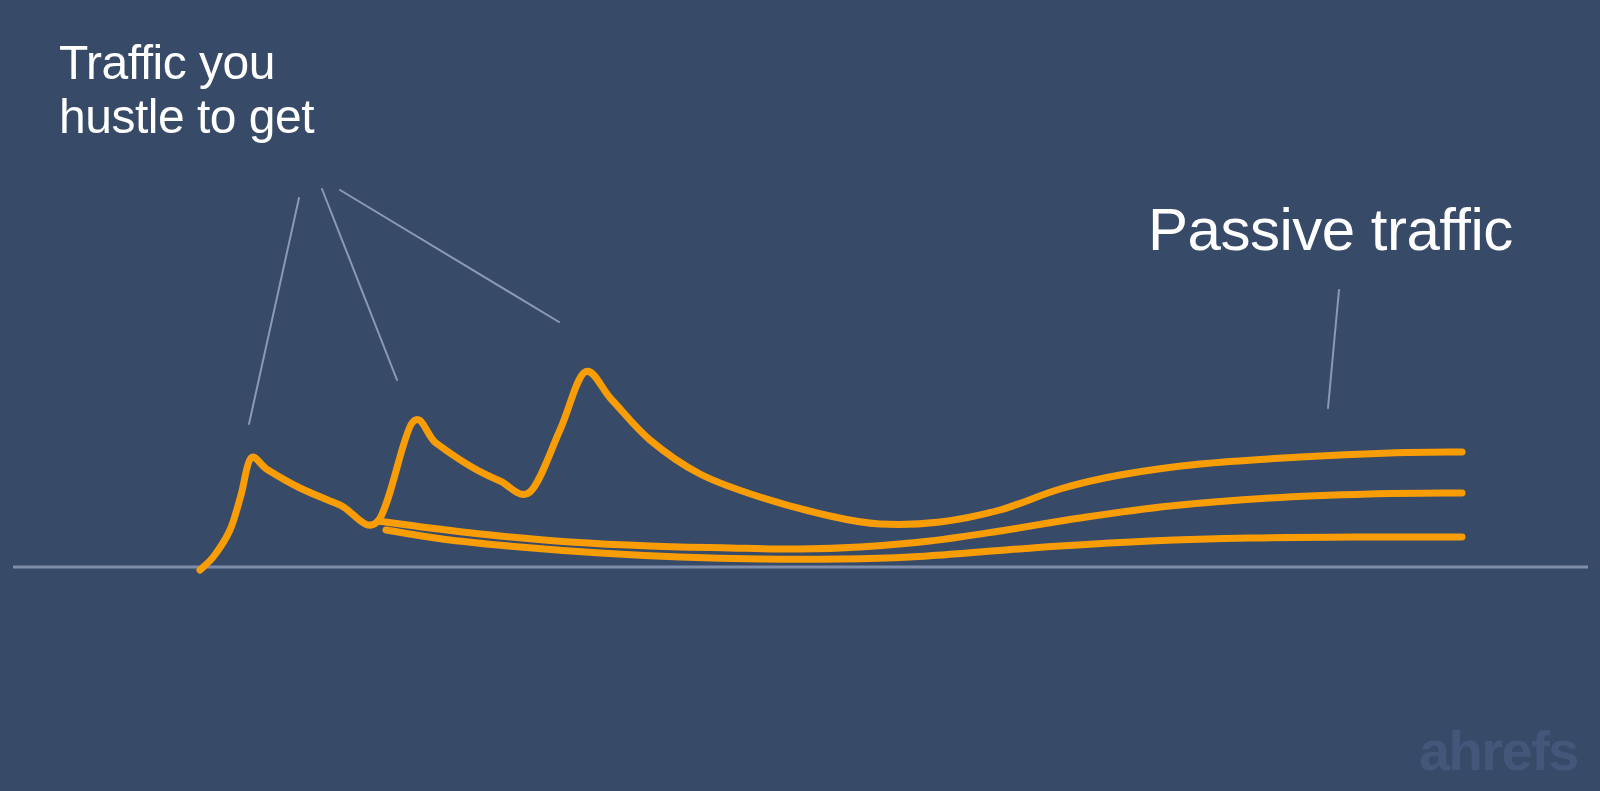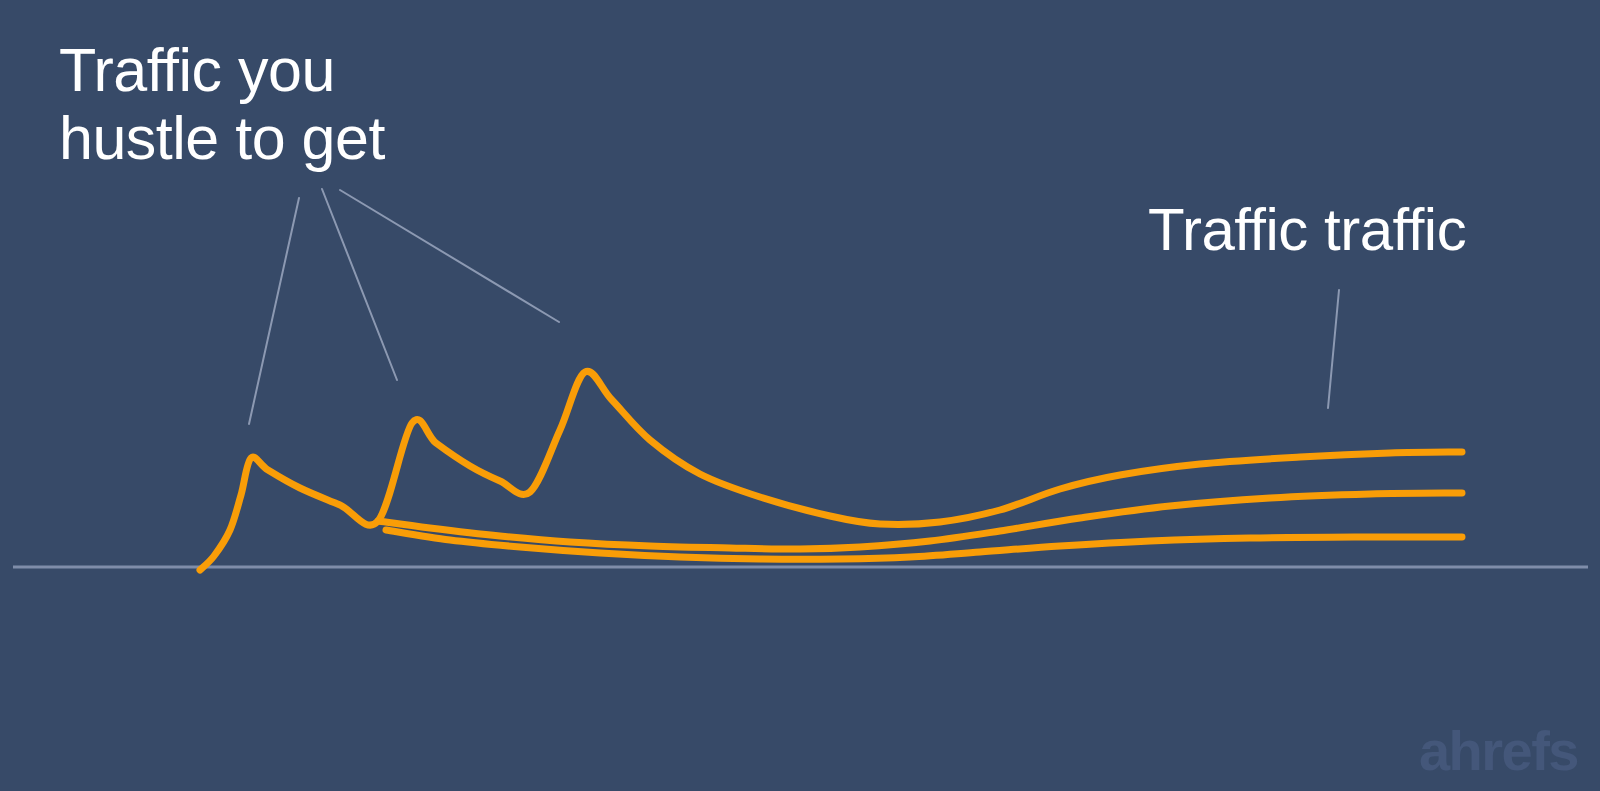--- a/index.html
+++ b/index.html
@@ -31,21 +31,21 @@
     color: #ffffff;
     font-weight: 400;
     letter-spacing: -0.5px;
     white-space: pre-line;
     line-height: 1.12;
     font-family: "Liberation Sans", sans-serif;
   }
   #label-hustle {
     left: 59px;
     top: 36px;
-    font-size: 61px;
+    font-size: 48px;
   }
   #label-passive {
     left: 1148px;
     top: 196px;
     font-size: 60px;
   }
   #brand {
     position: absolute;
     right: 22px;
     bottom: 8px;
@@ -73,16 +73,16 @@
     <g id="curves-group" fill="none" stroke-linecap="round" stroke-linejoin="round">
         <path d="M 200 570 C 202.33 567.67, 209.00 562.67, 214 556 C 219.00 549.33, 225.50 540.17, 230 530 C 234.50 519.83, 237.50 507.00, 241 495 C 244.50 483.00, 246.50 462.17, 251 458 C 255.50 453.83, 259.83 465.00, 268 470 C 276.17 475.00, 288.00 482.17, 300 488 C 312.00 493.83, 327.00 499.50, 340 505 C 353.00 510.50, 366.00 534.67, 378 521 C 390.00 507.33, 402.33 436.00, 412 423 C 421.67 410.00, 426.33 435.83, 436 443 C 445.67 450.17, 459.33 459.67, 470 466 C 480.67 472.33, 490.00 476.67, 500 481 C 510.00 485.33, 520.00 500.50, 530 492 C 540.00 483.50, 550.83 450.00, 560 430 C 569.17 410.00, 576.33 377.00, 585 372 C 593.67 367.00, 601.17 388.67, 612 400 C 622.83 411.33, 635.33 427.67, 650 440 C 664.67 452.33, 681.67 464.50, 700 474 C 718.33 483.50, 738.33 490.00, 760 497 C 781.67 504.00, 810.00 511.50, 830 516 C 850.00 520.50, 861.67 523.00, 880 524 C 898.33 525.00, 920.00 524.33, 940 522 C 960.00 519.67, 980.00 515.50, 1000 510 C 1020.00 504.50, 1040.00 494.83, 1060 489 C 1080.00 483.17, 1096.67 479.17, 1120 475 C 1143.33 470.83, 1170.00 467.00, 1200 464 C 1230.00 461.00, 1268.33 458.83, 1300 457 C 1331.67 455.17, 1363.00 453.83, 1390 453 C 1417.00 452.17, 1450.00 452.17, 1462 452" stroke="#f99d07" stroke-width="7" fill="none" stroke-linecap="round" stroke-linejoin="round"></path>
         <path d="M 378 521 C 386.67 522.17, 409.67 525.50, 430 528 C 450.33 530.50, 476.67 533.67, 500 536 C 523.33 538.33, 545.00 540.33, 570 542 C 595.00 543.67, 623.33 545.00, 650 546 C 676.67 547.00, 705.00 547.50, 730 548 C 755.00 548.50, 778.33 549.17, 800 549 C 821.67 548.83, 838.33 548.33, 860 547 C 881.67 545.67, 906.67 543.67, 930 541 C 953.33 538.33, 975.00 534.83, 1000 531 C 1025.00 527.17, 1051.67 522.17, 1080 518 C 1108.33 513.83, 1138.33 509.33, 1170 506 C 1201.67 502.67, 1236.67 500.00, 1270 498 C 1303.33 496.00, 1338.00 494.83, 1370 494 C 1402.00 493.17, 1446.67 493.17, 1462 493" stroke="#f99d07" stroke-width="7" fill="none" stroke-linecap="round" stroke-linejoin="round"></path>
         <path d="M 386 530 C 396.67 531.67, 427.67 537.17, 450 540 C 472.33 542.83, 495.00 544.83, 520 547 C 545.00 549.17, 573.33 551.33, 600 553 C 626.67 554.67, 653.33 556.00, 680 557 C 706.67 558.00, 733.33 558.67, 760 559 C 786.67 559.33, 815.00 559.33, 840 559 C 865.00 558.67, 886.67 558.17, 910 557 C 933.33 555.83, 955.00 553.83, 980 552 C 1005.00 550.17, 1031.67 547.83, 1060 546 C 1088.33 544.17, 1118.33 542.33, 1150 541 C 1181.67 539.67, 1215.00 538.67, 1250 538 C 1285.00 537.33, 1324.67 537.17, 1360 537 C 1395.33 536.83, 1445.00 537.00, 1462 537" stroke="#f99d07" stroke-width="7" fill="none" stroke-linecap="round" stroke-linejoin="round"></path>
       </g>
   </svg>
 
   <div class="label" id="label-hustle">Traffic you
 hustle to get</div>
 
-  <div class="label" id="label-passive">Traffic traffic</div>
+  <div class="label" id="label-passive">Passive traffic</div>
 
   <div id="brand">ahrefs</div>
 </div>
 
 </body></html>

